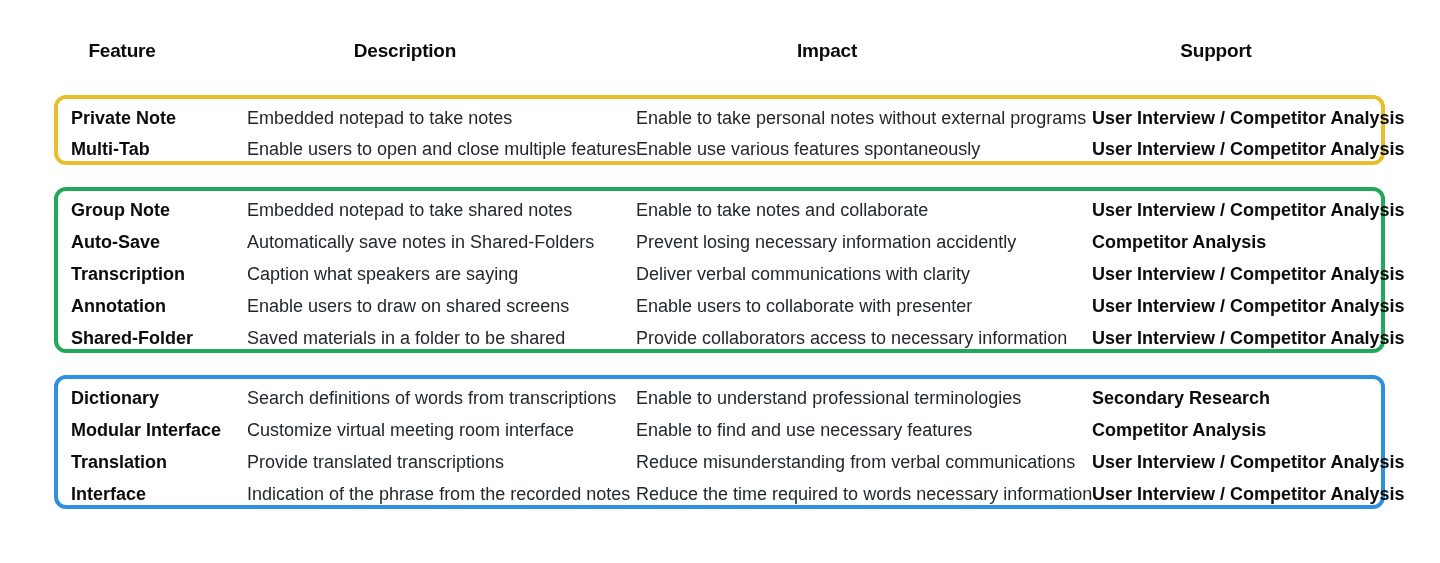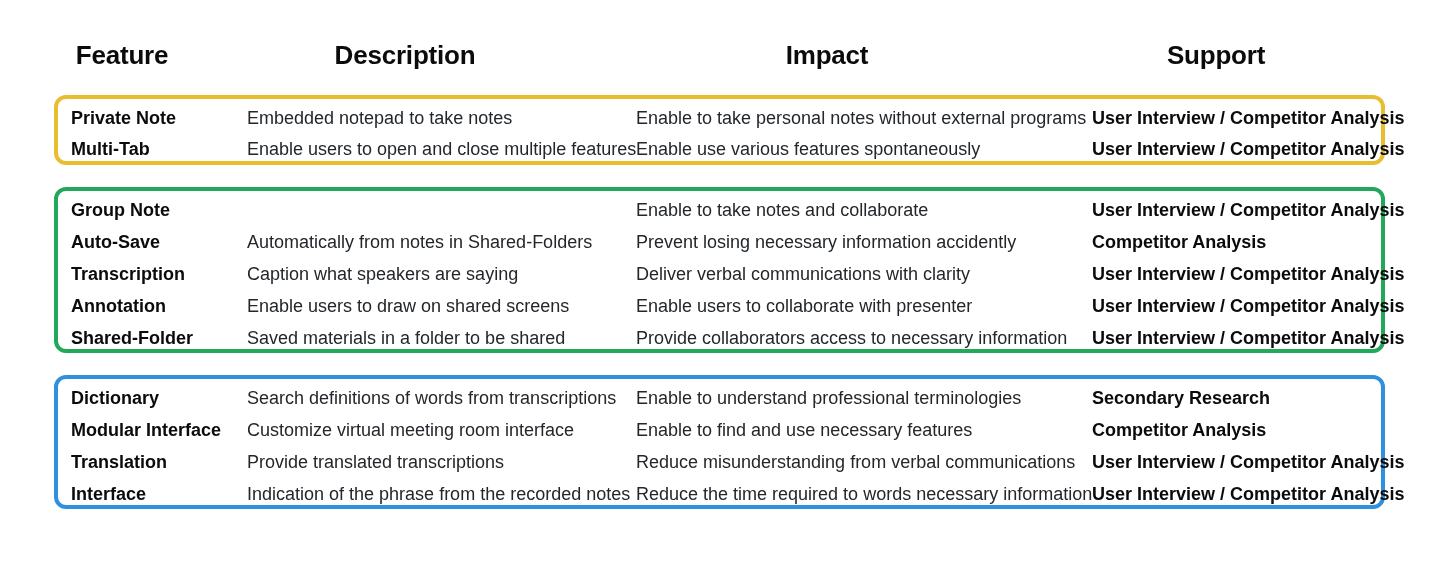--- a/index.html
+++ b/index.html
@@ -26,21 +26,21 @@
   .header-row {
     position: absolute;
     left: 0;
     top: 40px;
     width: 1440px;
     height: 40px;
   }
   .header-cell {
     position: absolute;
     top: 0;
-    font-size: 26px;
+    font-size: 19px;
     font-weight: bold;
     letter-spacing: -0.2px;
     text-align: center;
     white-space: nowrap;
     color: #0b0b0b;
   }
   .hc-feature     { left: 22px;  width: 200px; }
   .hc-description { left: 275px; width: 260px; }
   .hc-impact      { left: 727px; width: 200px; }
   .hc-support     { left: 1096px; width: 240px; }
@@ -127,26 +127,27 @@
           <div class="cell cell-impact">Enable use various features spontaneously</div>
           <div class="cell cell-support">User Interview / Competitor Analysis</div>
         </div>
       </div>
   </div>
 
   <div class="group g-green">
     <div class="rows">
         <div class="row">
           <div class="cell cell-feature">Group Note</div>
+          <div class="cell cell-description">Embedded notepad to take shared notes</div>
           <div class="cell cell-impact">Enable to take notes and collaborate</div>
           <div class="cell cell-support">User Interview / Competitor Analysis</div>
         </div>
         <div class="row">
           <div class="cell cell-feature">Auto-Save</div>
-          <div class="cell cell-description">Automatically from notes in Shared-Folders</div>
+          <div class="cell cell-description">Automatically save notes in Shared-Folders</div>
           <div class="cell cell-impact">Prevent losing necessary information accidently</div>
           <div class="cell cell-support">Competitor Analysis</div>
         </div>
         <div class="row">
           <div class="cell cell-feature">Transcription</div>
           <div class="cell cell-description">Caption what speakers are saying</div>
           <div class="cell cell-impact">Deliver verbal communications with clarity</div>
           <div class="cell cell-support">User Interview / Competitor Analysis</div>
         </div>
         <div class="row">

